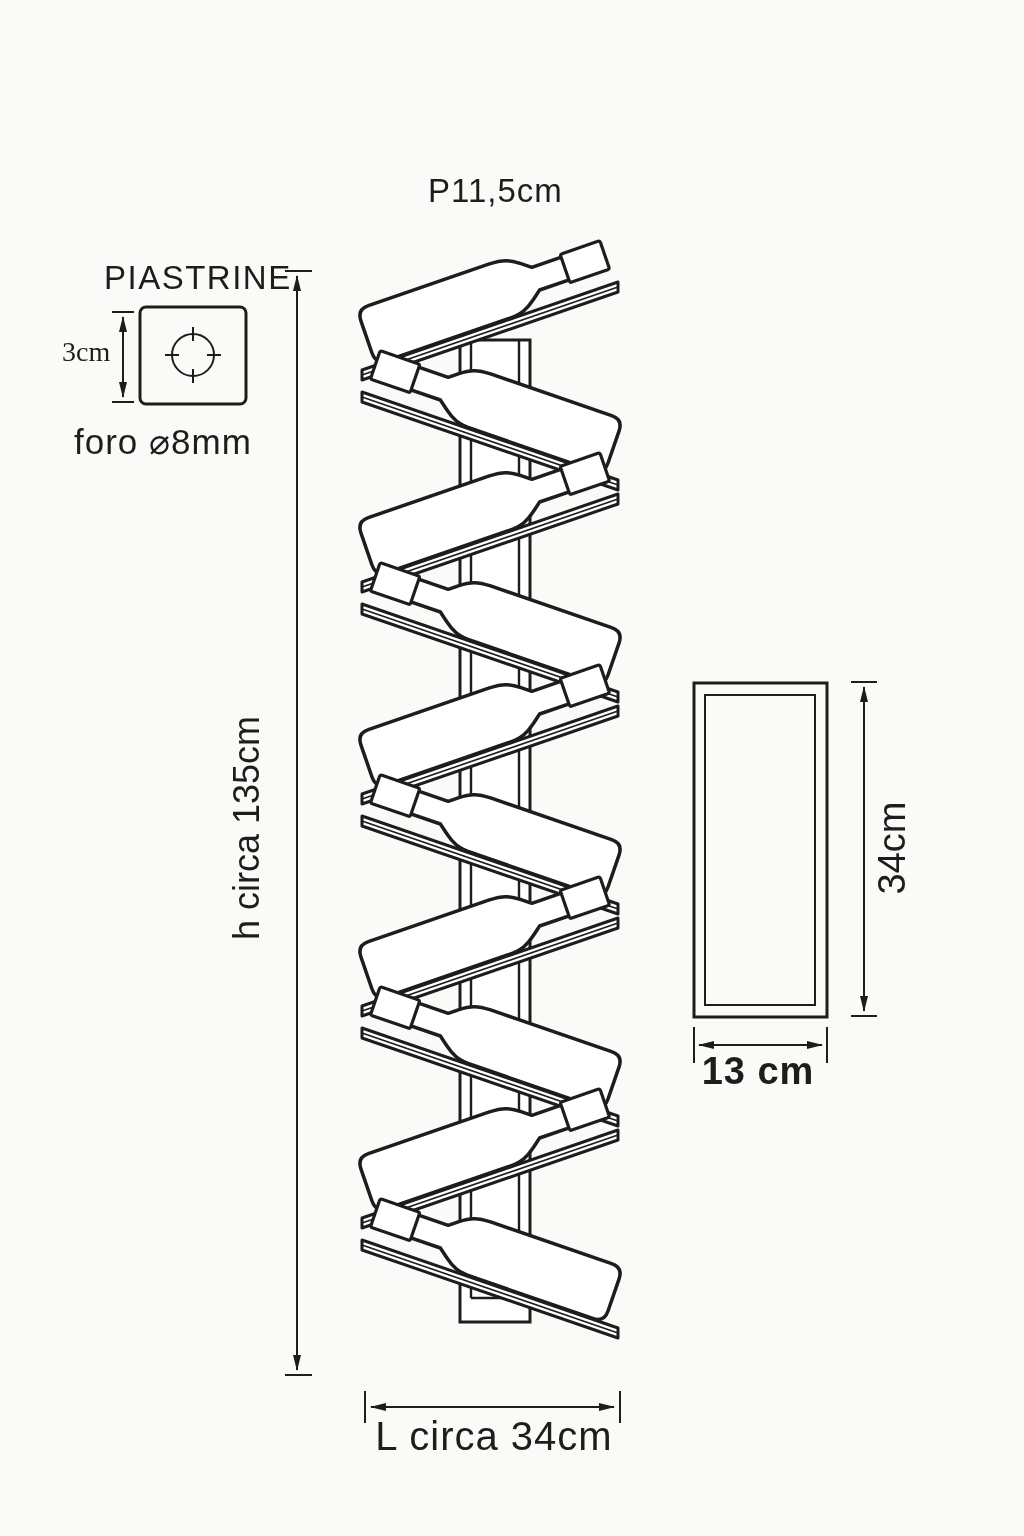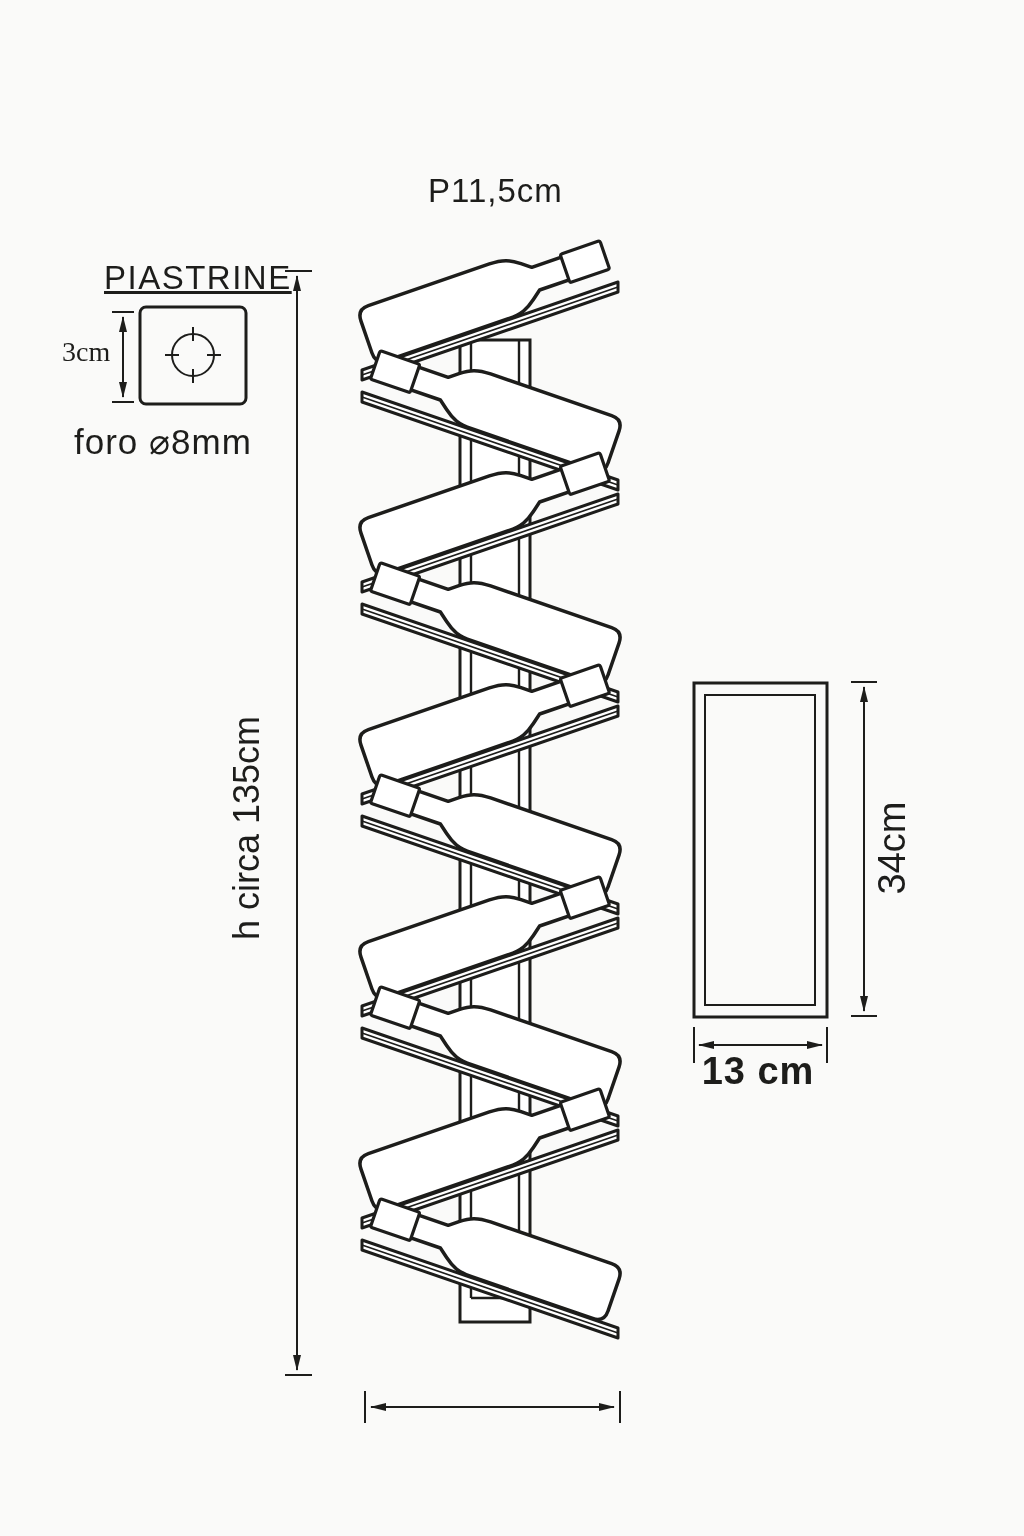--- a/index.html
+++ b/index.html
@@ -20,21 +20,21 @@
   .col{fill:#ffffff;stroke:#1d1d1b;stroke-width:3;}
   .colline{stroke:#1d1d1b;stroke-width:2.4;}
   .outline3{fill:none;stroke:#1d1d1b;stroke-width:3;}
   .outline2{fill:none;stroke:#1d1d1b;stroke-width:2;}
   .dim{stroke:#1d1d1b;stroke-width:2;fill:none;}
   .tick{stroke:#1d1d1b;stroke-width:2;}
 
   
   .lbl{position:absolute;white-space:nowrap;color:#1d1d1b;line-height:1;}
   .lbl-depth{left:428px;top:174px;font-size:33px;letter-spacing:1px;}
-  .lbl-piastrine{left:104px;top:261px;font-size:33px;letter-spacing:1.5px;text-decoration:underline;}
+  .lbl-piastrine{left:104px;top:261px;font-size:33px;letter-spacing:1.5px;}
   .lbl-3cm{left:62px;top:338px;font-size:28px;font-family:Liberation Serif, serif;}
   .lbl-foro{left:62px;top:424px;font-size:35px;letter-spacing:1px;margin-left:12px;}
   .lbl-h{left:247px;top:828px;font-size:36px;transform:translate(-50%,-50%) rotate(-90deg);}
   .lbl-34{left:892px;top:848px;font-size:38px;transform:translate(-50%,-50%) rotate(-90deg);}
   .lbl-10{left:758px;top:1052px;font-size:38px;font-weight:bold;transform:translate(-50%,0);letter-spacing:1px;}
   .lbl-L{left:494px;top:1416px;font-size:40px;transform:translate(-50%,0);letter-spacing:1px;}
 </style>
 </head>
 <body>
 
@@ -138,13 +138,14 @@
     </g>
   </svg>
 
   <div class="lbl lbl-depth">P11,5cm</div>
   <div class="lbl lbl-piastrine">PIASTRINE</div>
   <div class="lbl lbl-3cm">3cm</div>
   <div class="lbl lbl-foro">foro ⌀8mm</div>
   <div class="lbl lbl-h">h circa 135cm</div>
   <div class="lbl lbl-34">34cm</div>
   <div class="lbl lbl-10">13 cm</div>
+  <div class="lbl lbl-L">L circa 34cm</div>
 </div>
 
 </body></html>

